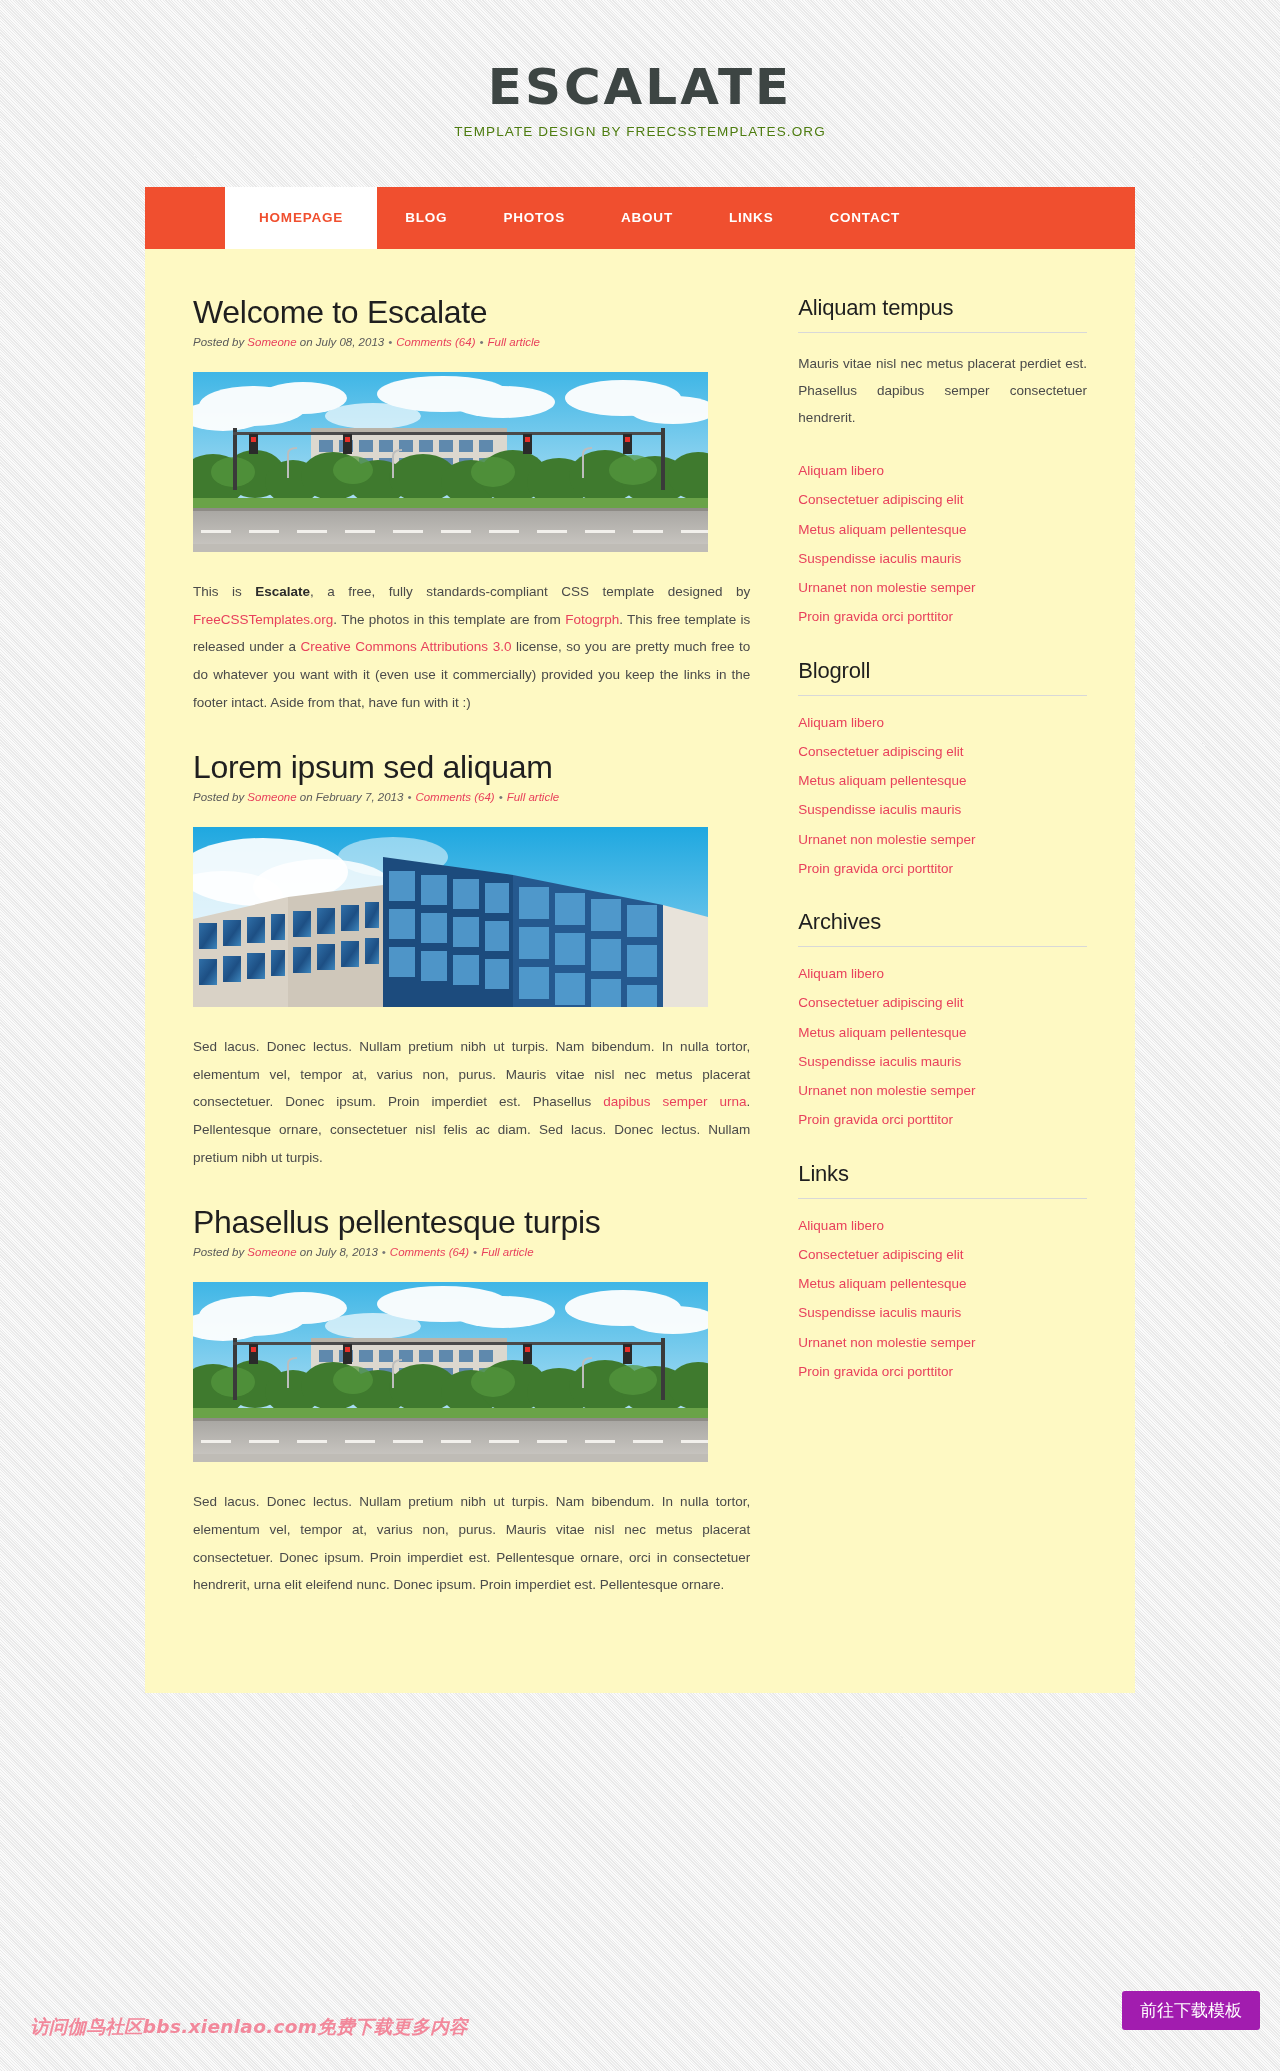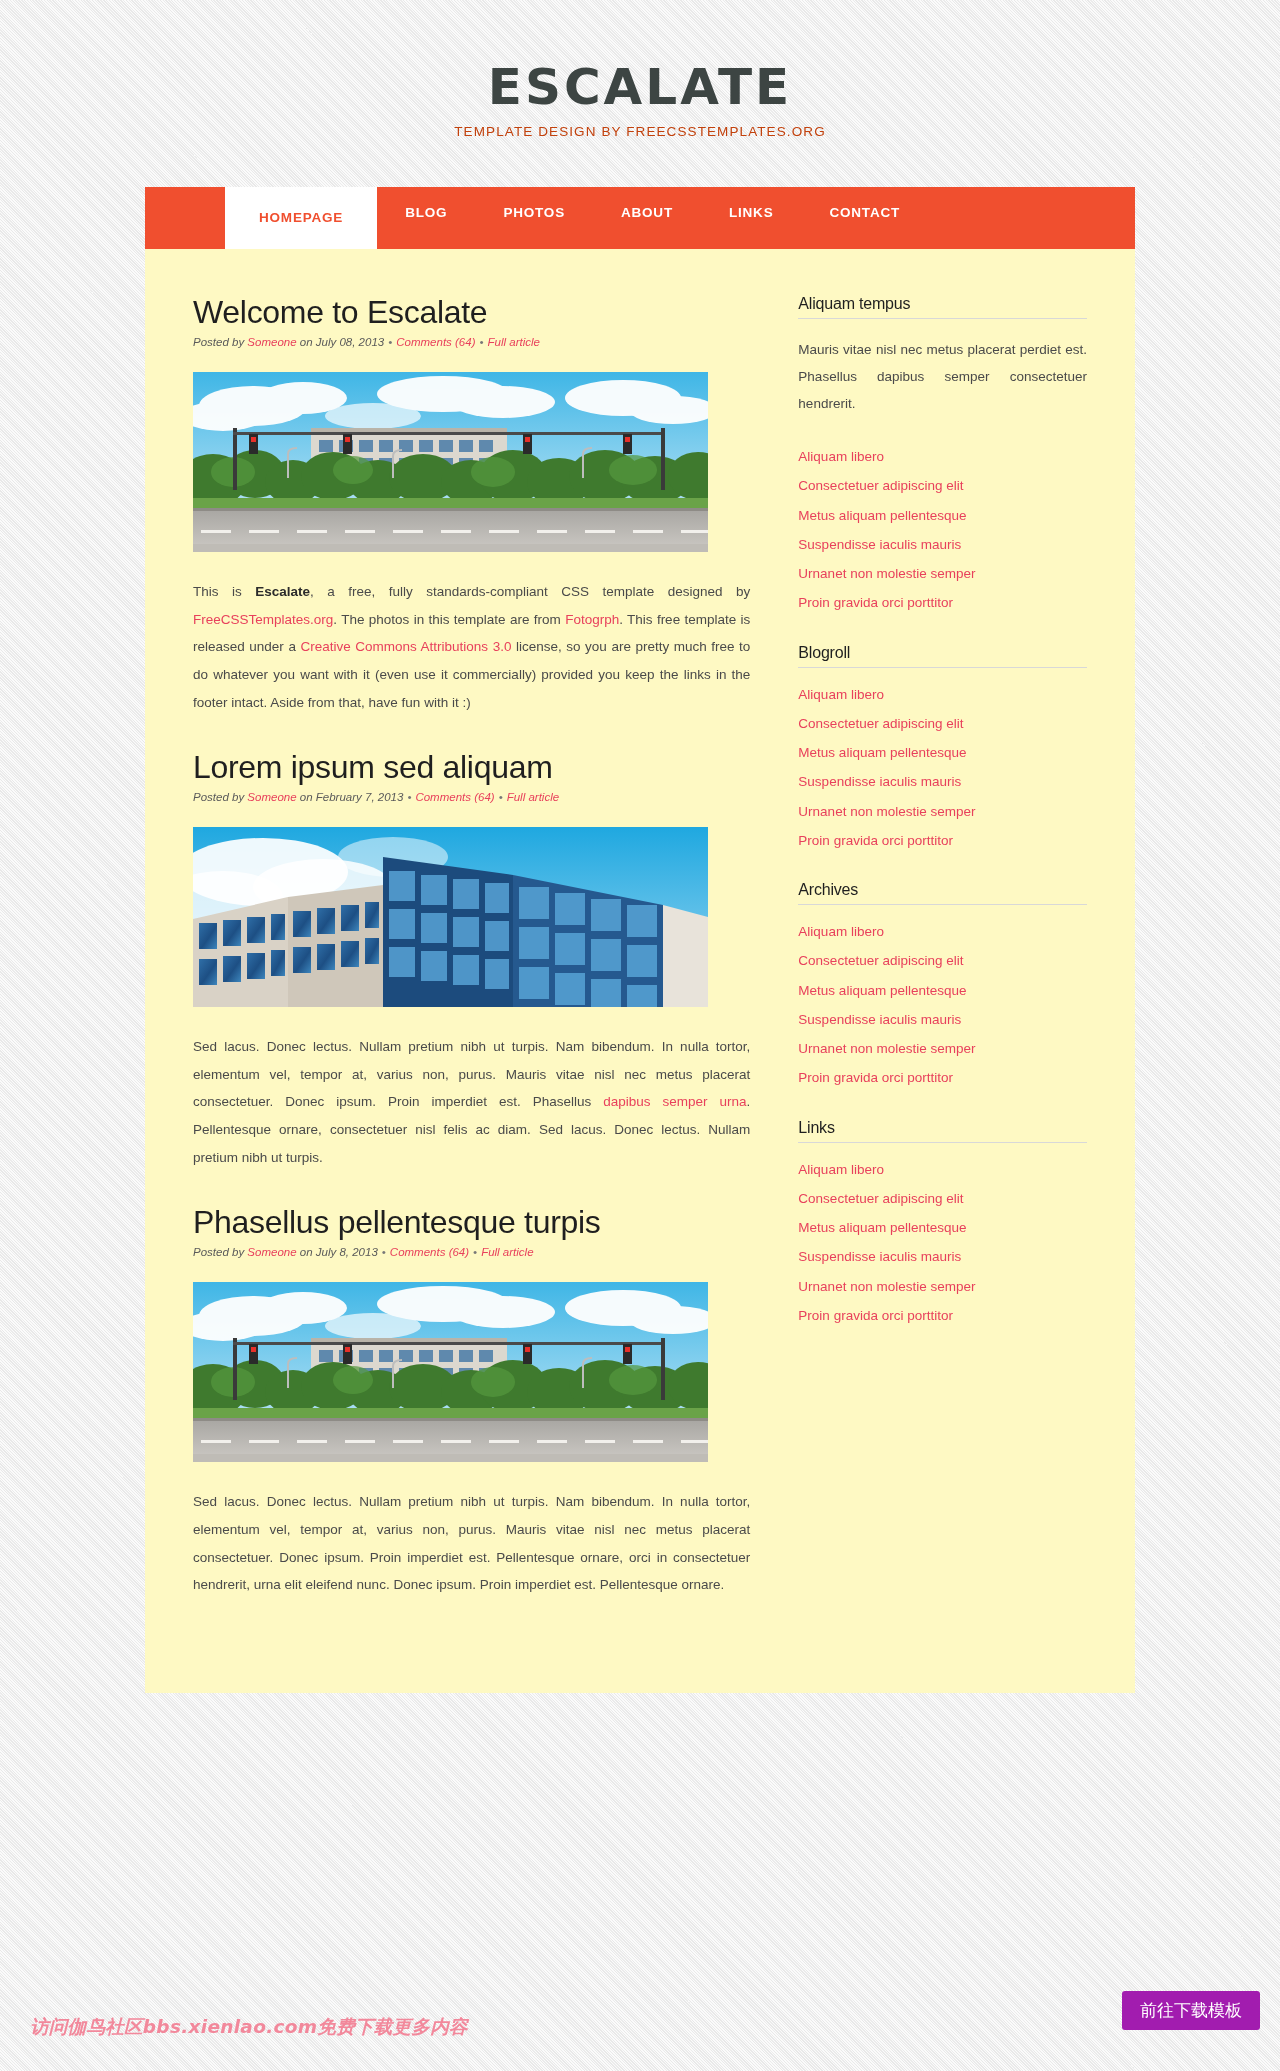--- a/index.html
+++ b/index.html
@@ -43,32 +43,32 @@
     font-size: 50px;
     font-weight: bold;
     letter-spacing: 3px;
     color: #3d4543;
     line-height: 1.1;
   }
   .site-tagline {
     margin-top: 9px;
     font-size: 13.5px;
     letter-spacing: 1.1px;
-    color: #c2410c;
+    color: #4d7c0f;
     font-weight: normal;
   }
 
   
   .nav-wrap {
     width: 990px;
     margin: 48px auto 0 auto;
     background: #f04f2f;
     height: 62px;
     display: flex;
-    align-items: center;
+    align-items: flex-start;
     padding-left: 80px;
   }
   .nav-item {
     font-size: 13.5px;
     font-weight: bold;
     letter-spacing: 0.8px;
     color: #ffffff;
     padding: 0 28px;
     height: 72px;
     line-height: 62px;
@@ -135,24 +135,24 @@
     line-height: 2.05;
     color: #4a4a4a;
     text-align: justify;
   }
   .post-body a { color: #e8415c; text-decoration: none; }
   .post-body b { color: #2b2b2b; font-weight: bold; }
 
   
   .side-block { margin-bottom: 30px; }
   .side-title {
-    font-size: 16px;
+    font-size: 22px;
     font-weight: normal;
     color: #1f1f1f;
-    padding-bottom: 5px;
+    padding-bottom: 11px;
     border-bottom: 1px solid #d8d8d8;
     letter-spacing: -0.2px;
   }
   .side-text {
     margin-top: 17px;
     font-size: 13.5px;
     line-height: 2.0;
     color: #4a4a4a;
     text-align: justify;
   }

